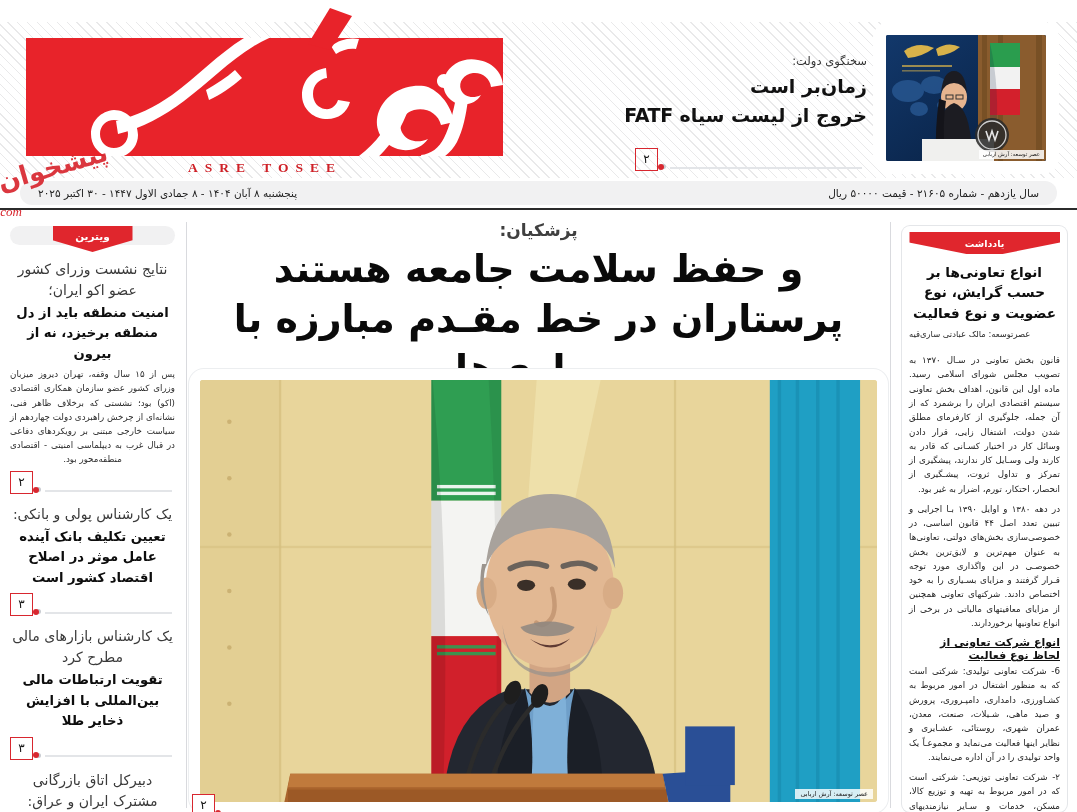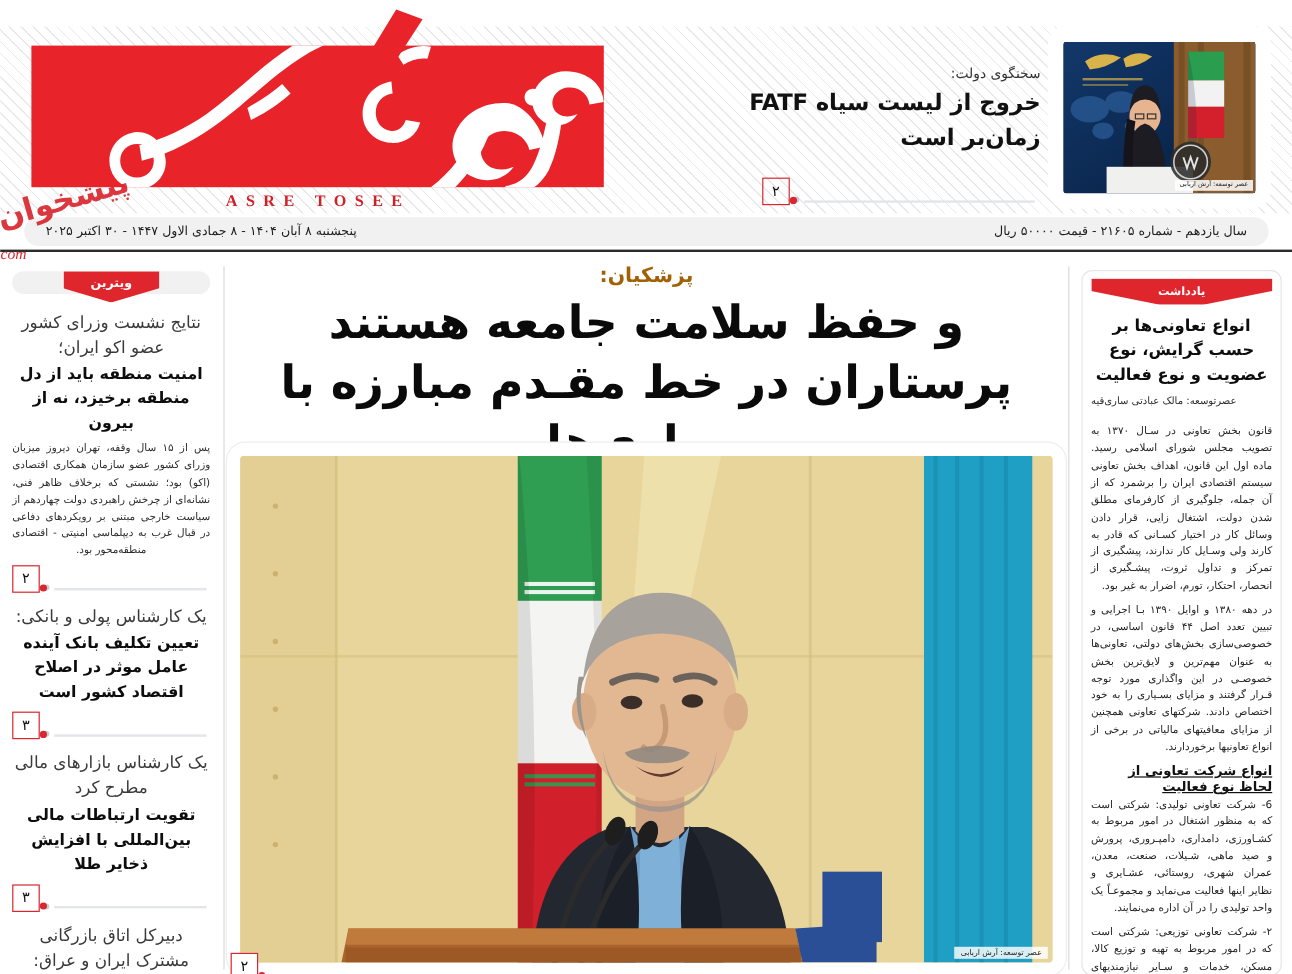--- a/index.html
+++ b/index.html
@@ -171,21 +171,21 @@
   }
   .side-pagenum { width:100%; margin-bottom:10px; }
   .sidebar .pagenum-wrap { direction:ltr; }
 
   
   .center {
     position:absolute; top:0; left:186px; right:186px; bottom:0;
     padding:4px 16px 0 16px;
   }
   .hl-kicker {
-    text-align:center; font-size:17px; color:#a16207; font-weight:600;
+    text-align:center; font-size:17px; color:#404040; font-weight:600;
     margin-top:4px; margin-bottom:4px;
   }
   .hl-main {
     text-align:center; font-size:38px; font-weight:bold; line-height:1.32;
     color:#0a0a0a; letter-spacing:-1px;
   }
 
   .photo-card {
     position:absolute; top:162px; left:8px; right:8px; bottom:4px;
     background:#fff; border-radius:10px;
@@ -332,22 +332,22 @@
           <circle cx="106" cy="100" r="17" fill="#2b2b2b" opacity=".88"></circle>
           <circle cx="106" cy="100" r="14" fill="none" stroke="#cfcfcf" stroke-width="1.3"></circle>
           <path d="M100 96 l3 9 l3 -9 l3 9 l3 -9" fill="none" stroke="#e4e4e4" stroke-width="1.6"></path>
         </svg>
         <div class="thumb-caption">عصر توسعه: آرش اربابی</div>
       </div>
     </div>
 
     <div class="teaser-text">
       <div class="teaser-kicker">سخنگوی دولت:</div>
+      <div class="teaser-title">زمان‌بر است</div>
       <div class="teaser-title">خروج از لیست سیاه FATF</div>
-      <div class="teaser-title">زمان‌بر است</div>
     </div>
     <div class="teaser-pagenum">
       <div class="pagenum-wrap" style="direction:ltr;">
         <div class="pagenum">۲</div>
         <div class="pagenum-dot"></div>
         <div class="pagenum-dot2"></div>
         <div class="pagenum-line"></div>
       </div>
     </div>
   </div>

